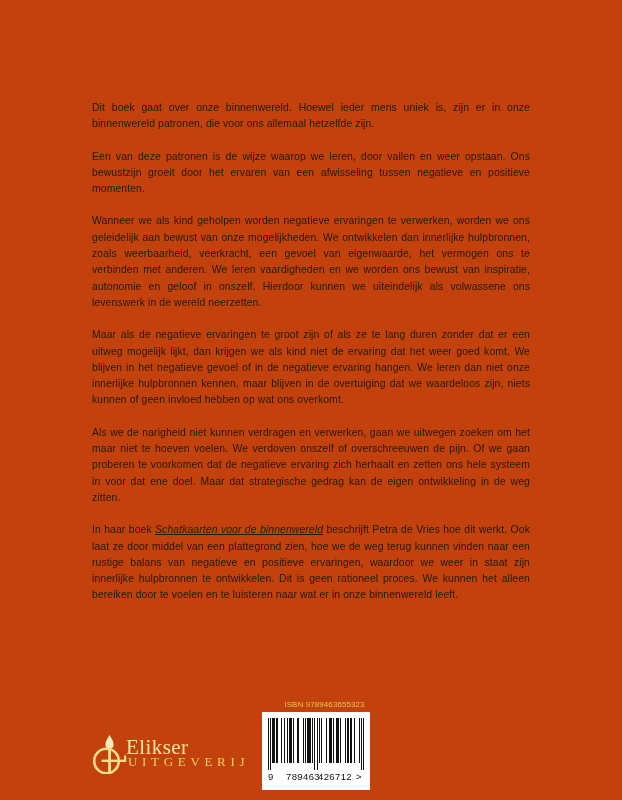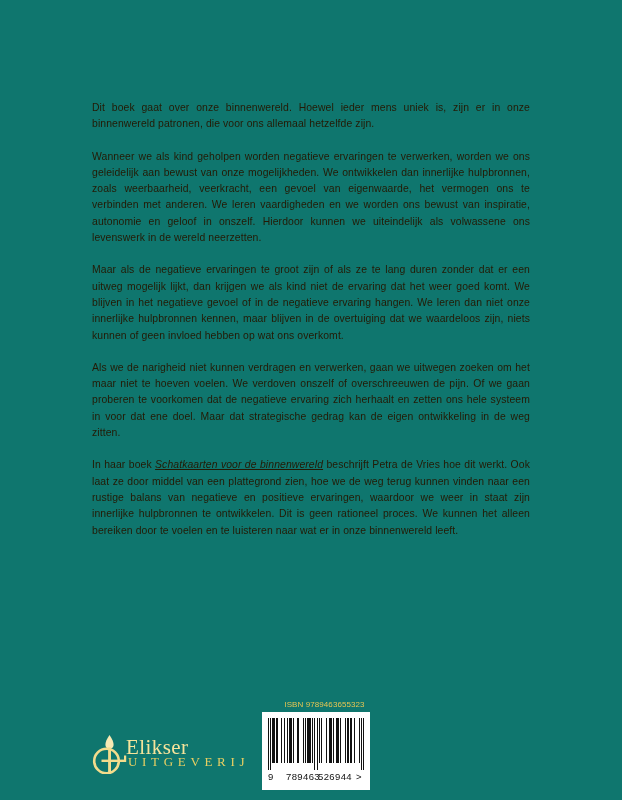--- a/index.html
+++ b/index.html
@@ -13,21 +13,21 @@
 
   body {
     background: #EFC62E;
     font-family: "Liberation Sans", sans-serif;
   }
 
   #cover {
     position: relative;
     width: 622px;
     height: 800px;
-    background: #0f766e;
+    background: #c2410c;
   }
 
   
   #blurb {
     position: absolute;
     left: 92px;
     top: 100px;
     width: 438px;
   }
 
@@ -168,20 +168,21 @@
 </style>
 </head>
 <body>
 
 <div id="cover">
 
   <div id="blurb">
 
     <p class="para">Dit boek gaat over onze binnenwereld. Hoewel ieder mens uniek is, zijn er in onze binnenwereld patronen, die voor ons allemaal hetzelfde zijn.</p>
 
+    <p class="para">Een van deze patronen is de wijze waarop we leren, door vallen en weer opstaan. Ons bewustzijn groeit door het ervaren van een afwisseling tussen negatieve en positieve momenten.</p>
 
     <p class="para">Wanneer we als kind geholpen worden negatieve ervaringen te verwerken, worden we ons geleidelijk aan bewust van onze mogelijkheden. We ontwikkelen dan innerlijke hulpbronnen, zoals weerbaarheid, veerkracht, een gevoel van eigenwaarde, het vermogen ons te verbinden met anderen. We leren vaardigheden en we worden ons bewust van inspiratie, autonomie en geloof in onszelf. Hierdoor kunnen we uiteindelijk als volwassene ons levenswerk in de wereld neerzetten.</p>
 
     <p class="para">Maar als de negatieve ervaringen te groot zijn of als ze te lang duren zonder dat er een uitweg mogelijk lijkt, dan krijgen we als kind niet de ervaring dat het weer goed komt. We blijven in het negatieve gevoel of in de negatieve ervaring hangen. We leren dan niet onze innerlijke hulpbronnen kennen, maar blijven in de overtuiging dat we waardeloos zijn, niets kunnen of geen invloed hebben op wat ons overkomt.</p>
 
     <p class="para">Als we de narigheid niet kunnen verdragen en verwerken, gaan we uitwegen zoeken om het maar niet te hoeven voelen. We verdoven onszelf of overschreeuwen de pijn. Of we gaan proberen te voorkomen dat de negatieve ervaring zich herhaalt en zetten ons hele systeem in voor dat ene doel. Maar dat strategische gedrag kan de eigen ontwikkeling in de weg zitten.</p>
 
     <p class="para"><span>In haar boek </span><span class="title-italic">Schatkaarten voor de binnenwereld</span><span> beschrijft Petra de Vries hoe dit werkt. Ook laat ze door middel van een plattegrond zien, hoe we de weg terug kunnen vinden naar een rustige balans van negatieve en positieve ervaringen, waardoor we weer in staat zijn innerlijke hulpbronnen te ontwikkelen. Dit is geen rationeel proces. We kunnen het alleen bereiken door te voelen en te luisteren naar wat er in onze binnenwereld leeft.</span></p>
 
   </div>
@@ -247,20 +248,20 @@
           <span class="bar short" style="left:81.85px;width:2.02px"></span>
           <span class="bar short" style="left:85.89px;width:1.01px"></span>
           <span class="bar short" style="left:90.95px;width:1.01px"></span>
           <span class="bar" style="left:92.97px;width:1.01px"></span>
           <span class="bar" style="left:94.99px;width:1.01px"></span>
         </div>
 
       <div id="barcode-digits">
         <span class="bc-lead">9</span>
         <span class="bc-left">789463</span>
-        <span class="bc-right">526944</span>
+        <span class="bc-right">426712</span>
         <span class="bc-tail">&gt;</span>
       </div>
 
     </div>
   </div>
 
 </div>
 
 </body></html>

